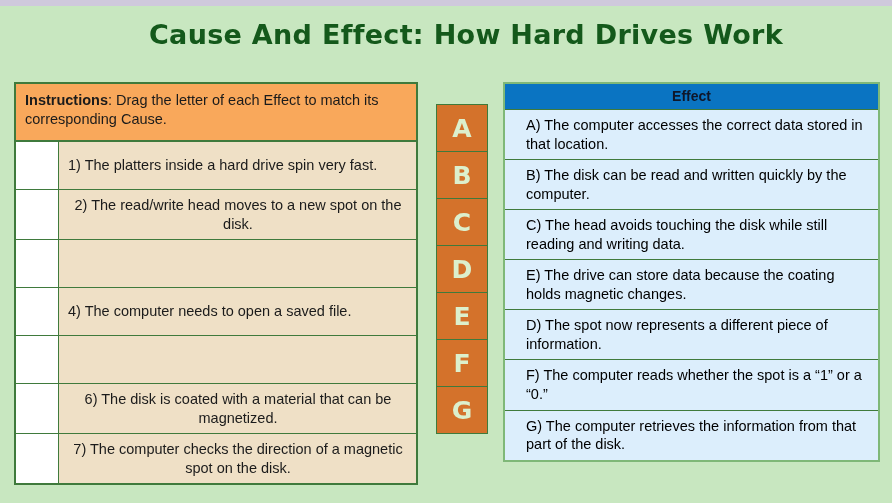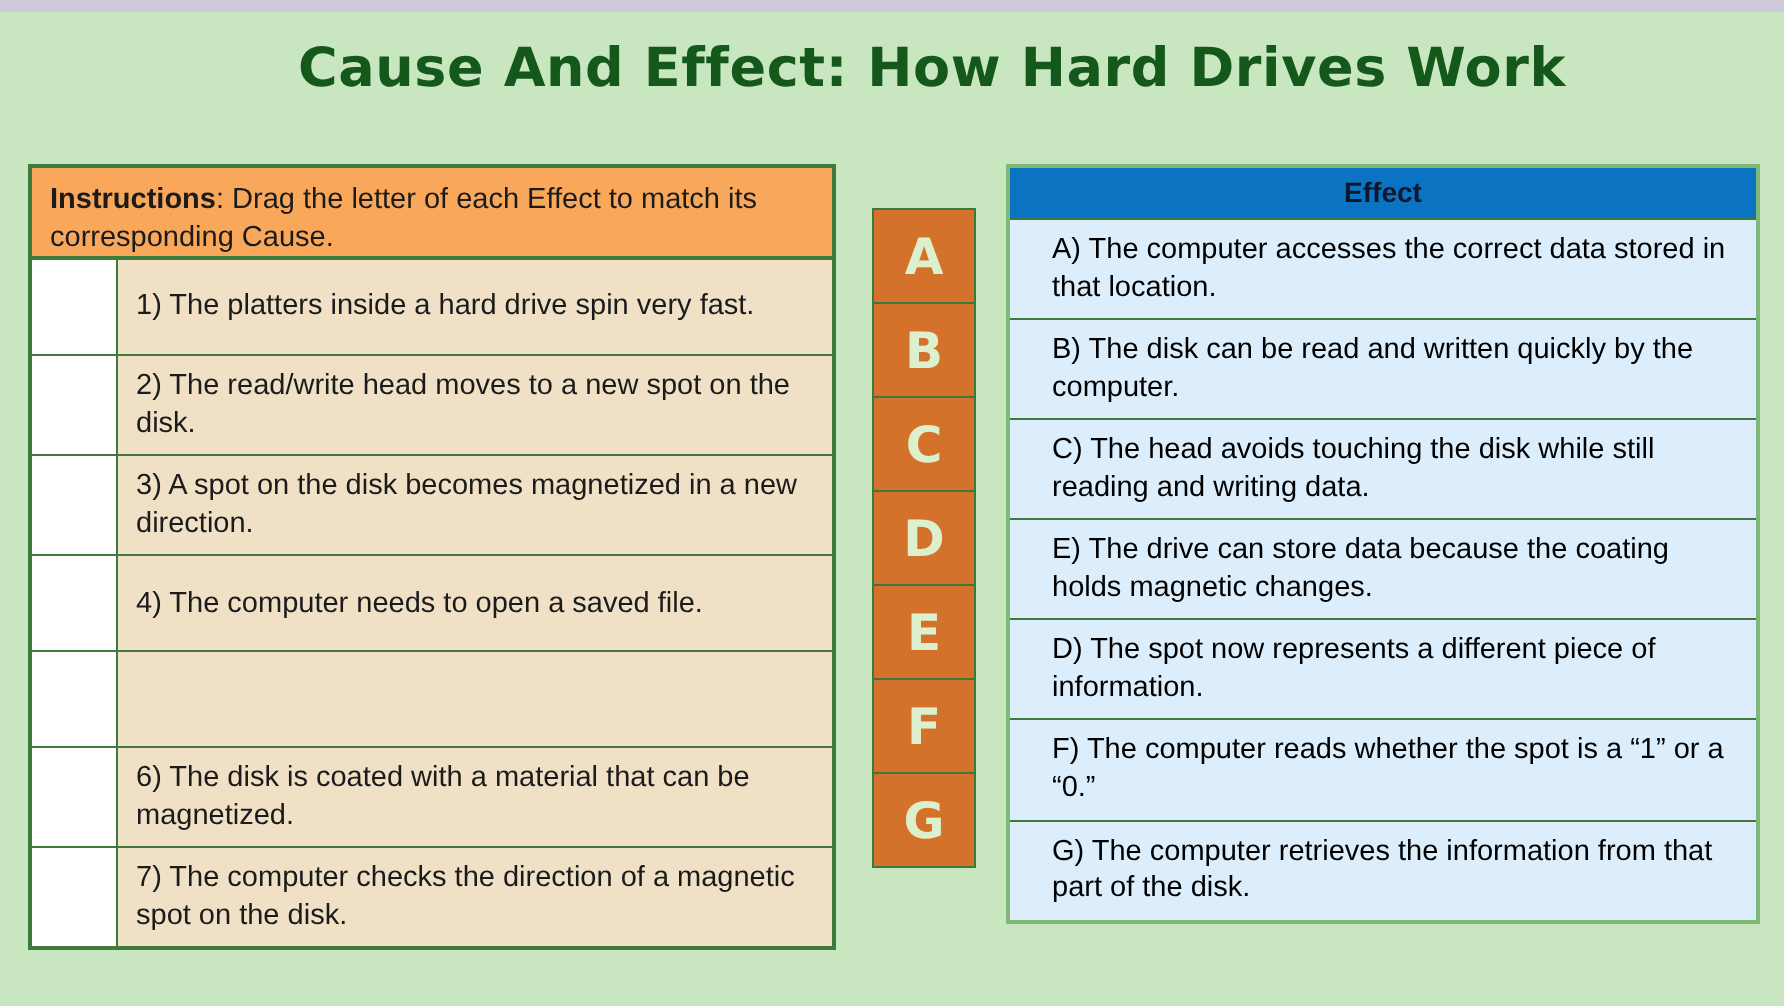--- a/index.html
+++ b/index.html
@@ -88,30 +88,31 @@
     left: 14px;
     top: 76px;
     width: 404px;
     border: 2px solid #3f7a3c;
     box-sizing: border-box;
     background: #efe0c6;
   }
   .instructions {
     background: #f9a85b;
     border-bottom: 2px solid #3f7a3c;
-    padding: 7px 9px 0 9px;
+    padding: 7px 9px 12px 9px;
     font-size: 14.5px;
     color: #1b1b1b;
     line-height: 1.28;
   }
   .instructions b { font-weight: bold; }
   .cause-row {
     display: flex;
     border-bottom: 1px solid #3f7a3c;
     min-height: 47px;
+    text-align: center;
   }
   .cause-row:last-child { border-bottom: none; }
   .drop-cell {
     width: 42px;
     flex: 0 0 42px;
     background: #ffffff;
     border-right: 1px solid #3f7a3c;
   }
   .cause-text {
     flex: 1;
@@ -201,21 +202,20 @@
     <div class="cause-row">
       <div class="drop-cell"></div>
       <div class="cause-text">1) The platters inside a hard drive spin very fast.</div>
     </div>
     <div class="cause-row">
       <div class="drop-cell"></div>
       <div class="cause-text">2) The read/write head moves to a new spot on the disk.</div>
     </div>
     <div class="cause-row">
       <div class="drop-cell"></div>
-      <div class="cause-text">3) A spot on the disk becomes magnetized in a new direction.</div>
     </div>
     <div class="cause-row">
       <div class="drop-cell"></div>
       <div class="cause-text">4) The computer needs to open a saved file.</div>
     </div>
     <div class="cause-row">
       <div class="drop-cell"></div>
     </div>
     <div class="cause-row">
       <div class="drop-cell"></div>

